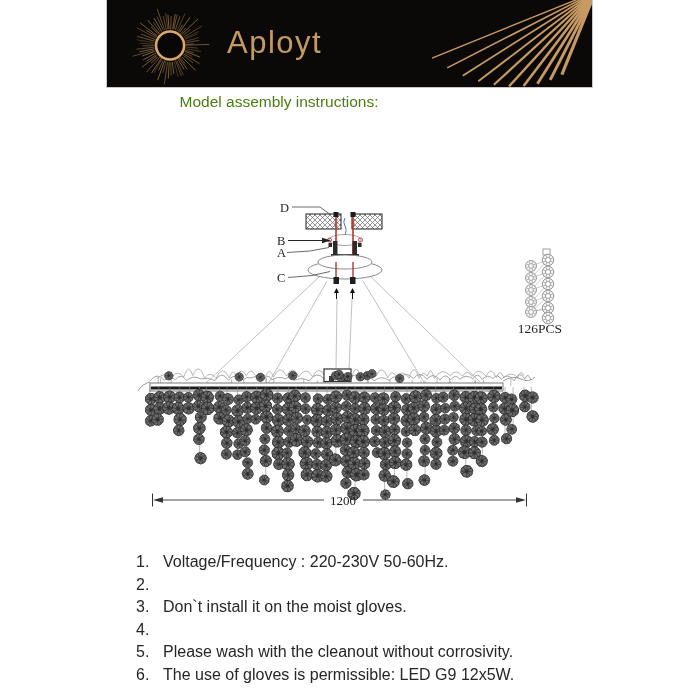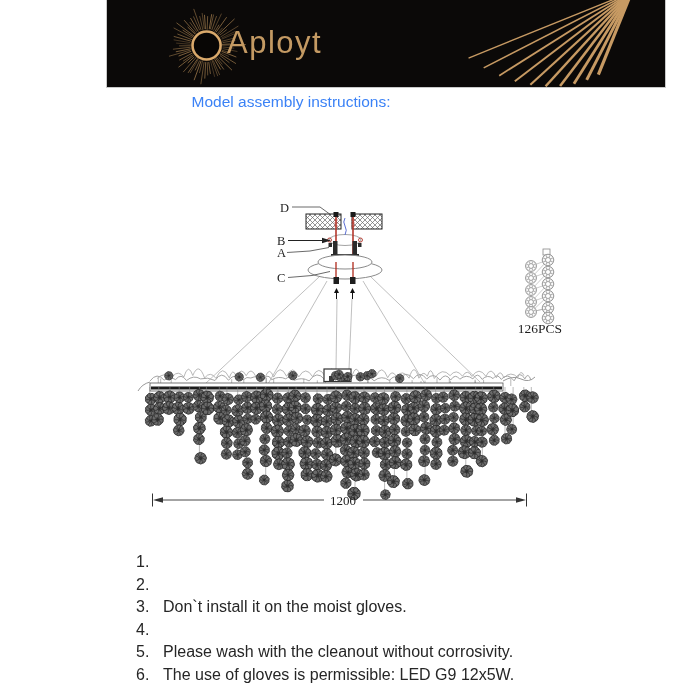--- a/index.html
+++ b/index.html
@@ -1,30 +1,30 @@
 <!DOCTYPE html>
 <html style="--gold: #c49a63; --red: #b5382c; --blue: #5b6fd4; --banner_bg: #0b0908; --text: #262626;"><head>
 <meta charset="utf-8">
 <style>
   html,body{margin:0;padding:0;background:#fff;}
   body{width:700px;height:700px;position:relative;overflow:hidden;
        font-family:"Liberation Sans",sans-serif;}
   .page{position:absolute;inset:0;background:#ffffff;}
 
   
-  .banner{position:absolute;left:106px;top:0;width:560px;height:88px;
+  .banner{position:absolute;left:106px;top:0;width:487px;height:88px;
           background:#0b0908;border:1px solid #c9c9c9;border-top:none;
           box-sizing:border-box;overflow:hidden;}
   .banner svg{position:absolute;left:0;top:0;width:100%;height:100%;}
   .brand{position:absolute;left:120px;top:25px;font-size:31px;line-height:36px;
          letter-spacing:1.5px;color:var(--gold,#c49a63);font-weight:400;}
 
   
   .title-block{position:absolute;left:0;top:93px;width:558px;text-align:center;
-               color:#3b82f6;font-size:15.5px;line-height:17.5px;font-weight:500;padding-left:12px;}
+               color:#4d7c0f;font-size:15.5px;line-height:17.5px;font-weight:500;}
 
   
   .diagram{position:absolute;left:0;top:0;width:700px;height:700px;pointer-events:none;}
   .diagram text{font-family:"Liberation Serif",serif;fill:#1d1d1d;}
 
   
   .instructions{position:absolute;left:136px;top:551px;margin:0;padding:0;
                 list-style:none;color:#262626;font-size:16px;line-height:22.6px;}
   .instructions li{display:flex;}
   .instructions .num{width:27px;flex:none;}
@@ -592,20 +592,21 @@
       <line x1="288" y1="240.5" x2="323" y2="240.5" stroke="#222" stroke-width="1.2"></line>
       <polygon points="331,240.5 322,237.8 322,243.2" fill="#222"></polygon>
       <path d="M287 252.5 L310 251 L329 247.5" fill="none" stroke="#444" stroke-width="0.8"></path>
       <path d="M288 277.5 L312 275.5 L330 271.5" fill="none" stroke="#444" stroke-width="0.8"></path>
     </g>
   </svg>
 
   <ol class="instructions">
     <li>
         <span class="num">1.</span>
+        <span>Voltage/Frequency : 220-230V 50-60Hz.</span>
       </li>
     <li>
         <span class="num">2.</span>
       </li>
     <li>
         <span class="num">3.</span>
         <span>Don`t install it on the moist gloves.</span>
       </li>
     <li>
         <span class="num">4.</span>

